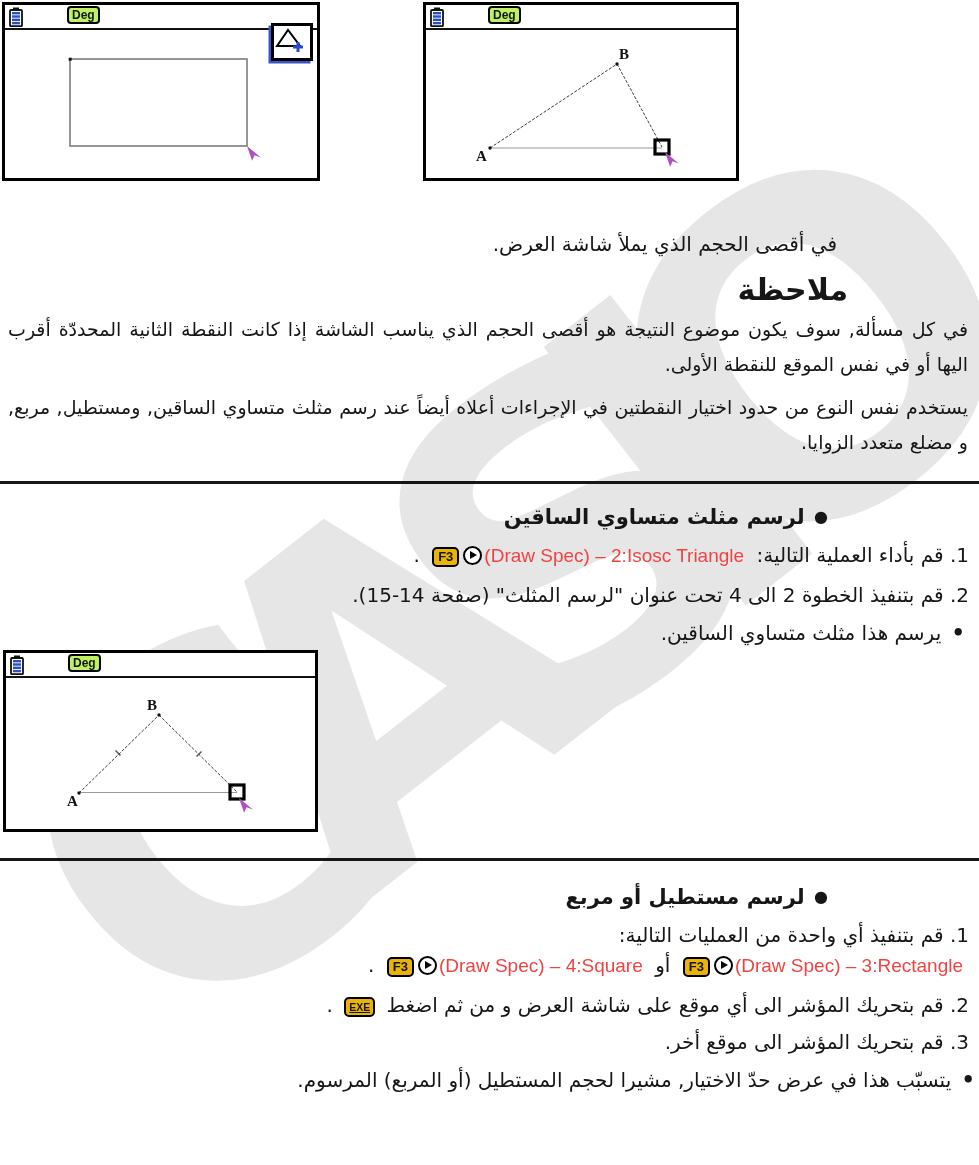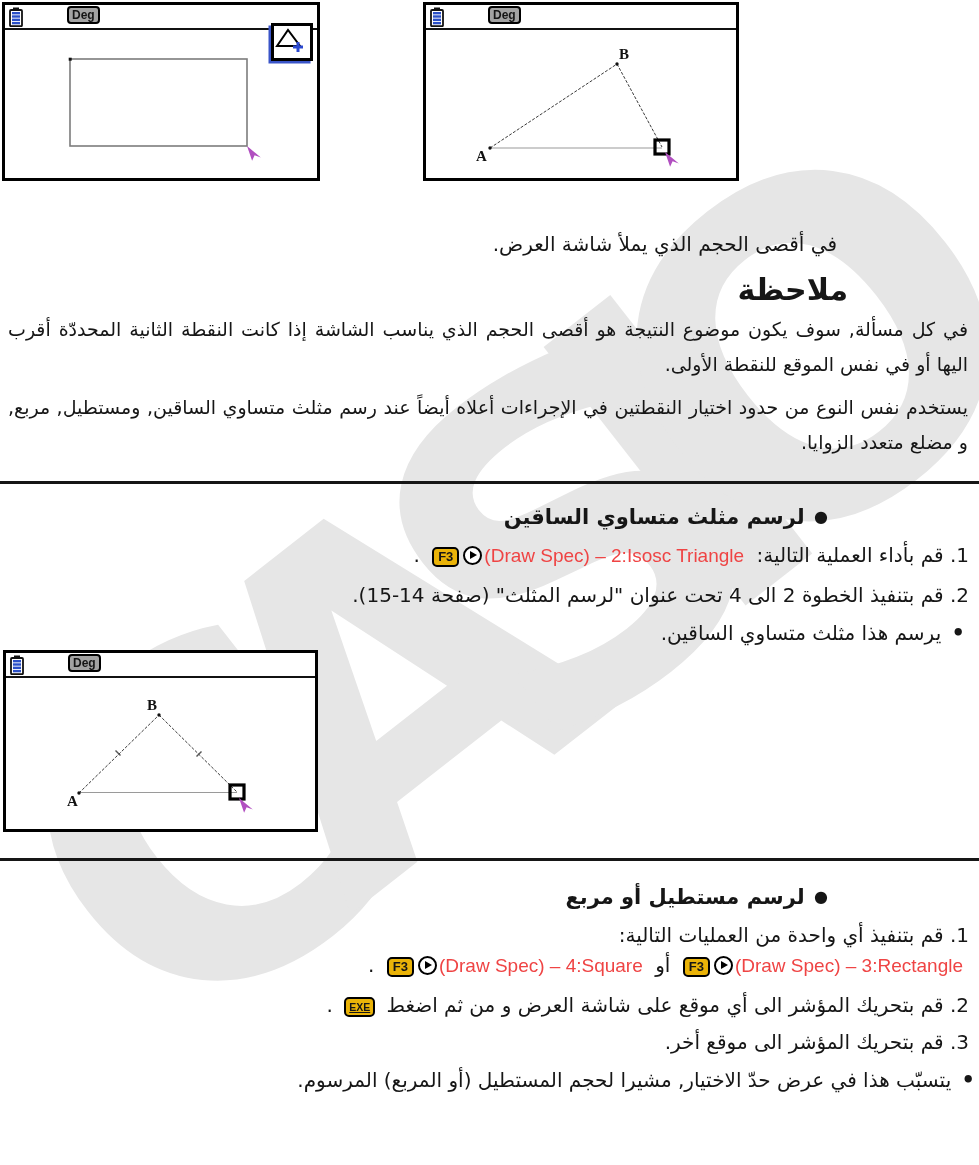--- a/index.html
+++ b/index.html
@@ -15,21 +15,21 @@
     font-family:"DejaVu Sans",sans-serif;font-weight:700;font-size:450px;
     letter-spacing:-105px;color:#e6e6e6;white-space:nowrap;z-index:0;user-select:none;
   }
   
   .calc{position:absolute;background:#fff;border:3px solid #000;z-index:2;}
   .statusbar{position:relative;height:23px;border-bottom:2px solid #111;}
   .battery{position:absolute;left:4px;top:2px;}
   .deg{
     position:absolute;left:62px;top:1px;border:2px solid #000;border-radius:4px;
     font-family:"Liberation Sans",sans-serif;font-weight:700;font-size:12px;
-    line-height:14px;padding:0 3px;background:#a3a3a3;
+    line-height:14px;padding:0 3px;background:#bef264;
   }
   .canvas{position:absolute;left:0;top:25px;}
   .tool{
     position:absolute;right:4px;top:18px;width:36px;height:32px;background:#fff;
     border:3px solid #000;box-shadow:-2.5px 2.5px 0 0 #3a55c8;z-index:3;
   }
   .vlabel{font-family:"Liberation Serif",serif;font-weight:700;font-size:15px;fill:#111;}
   
   .rule{position:absolute;left:0;width:979px;height:2.5px;background:#161616;z-index:2;}
   

